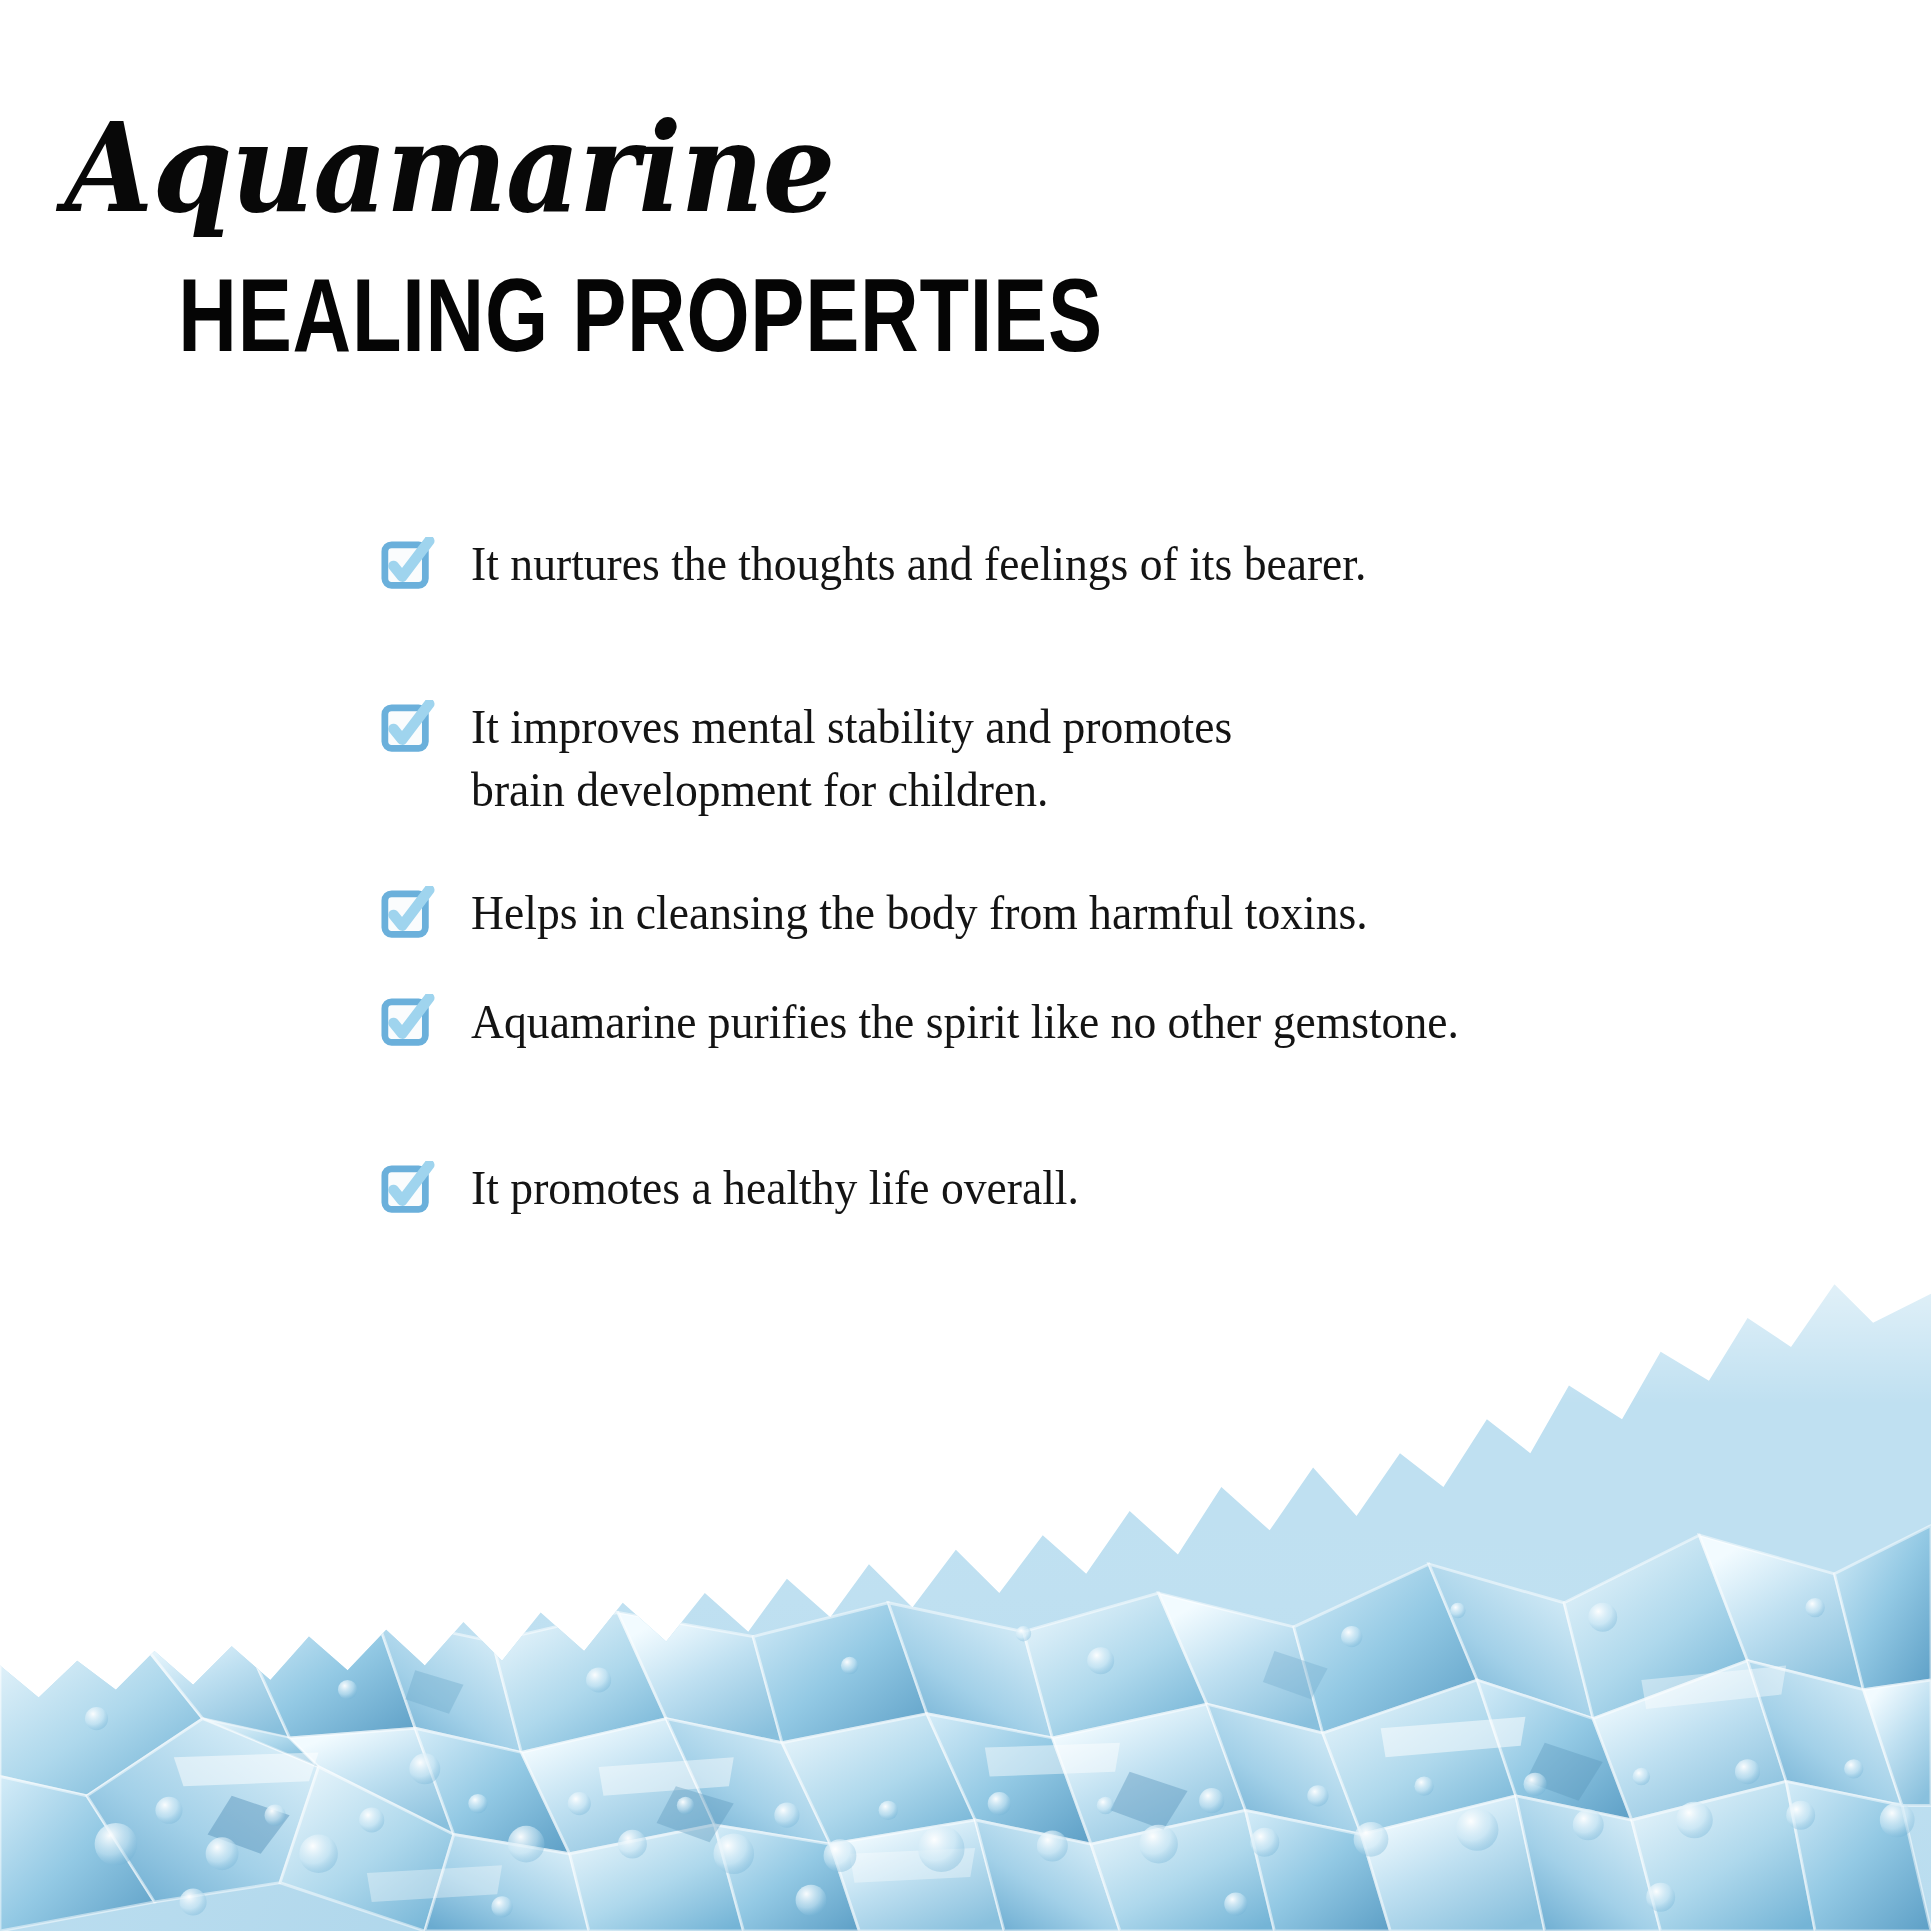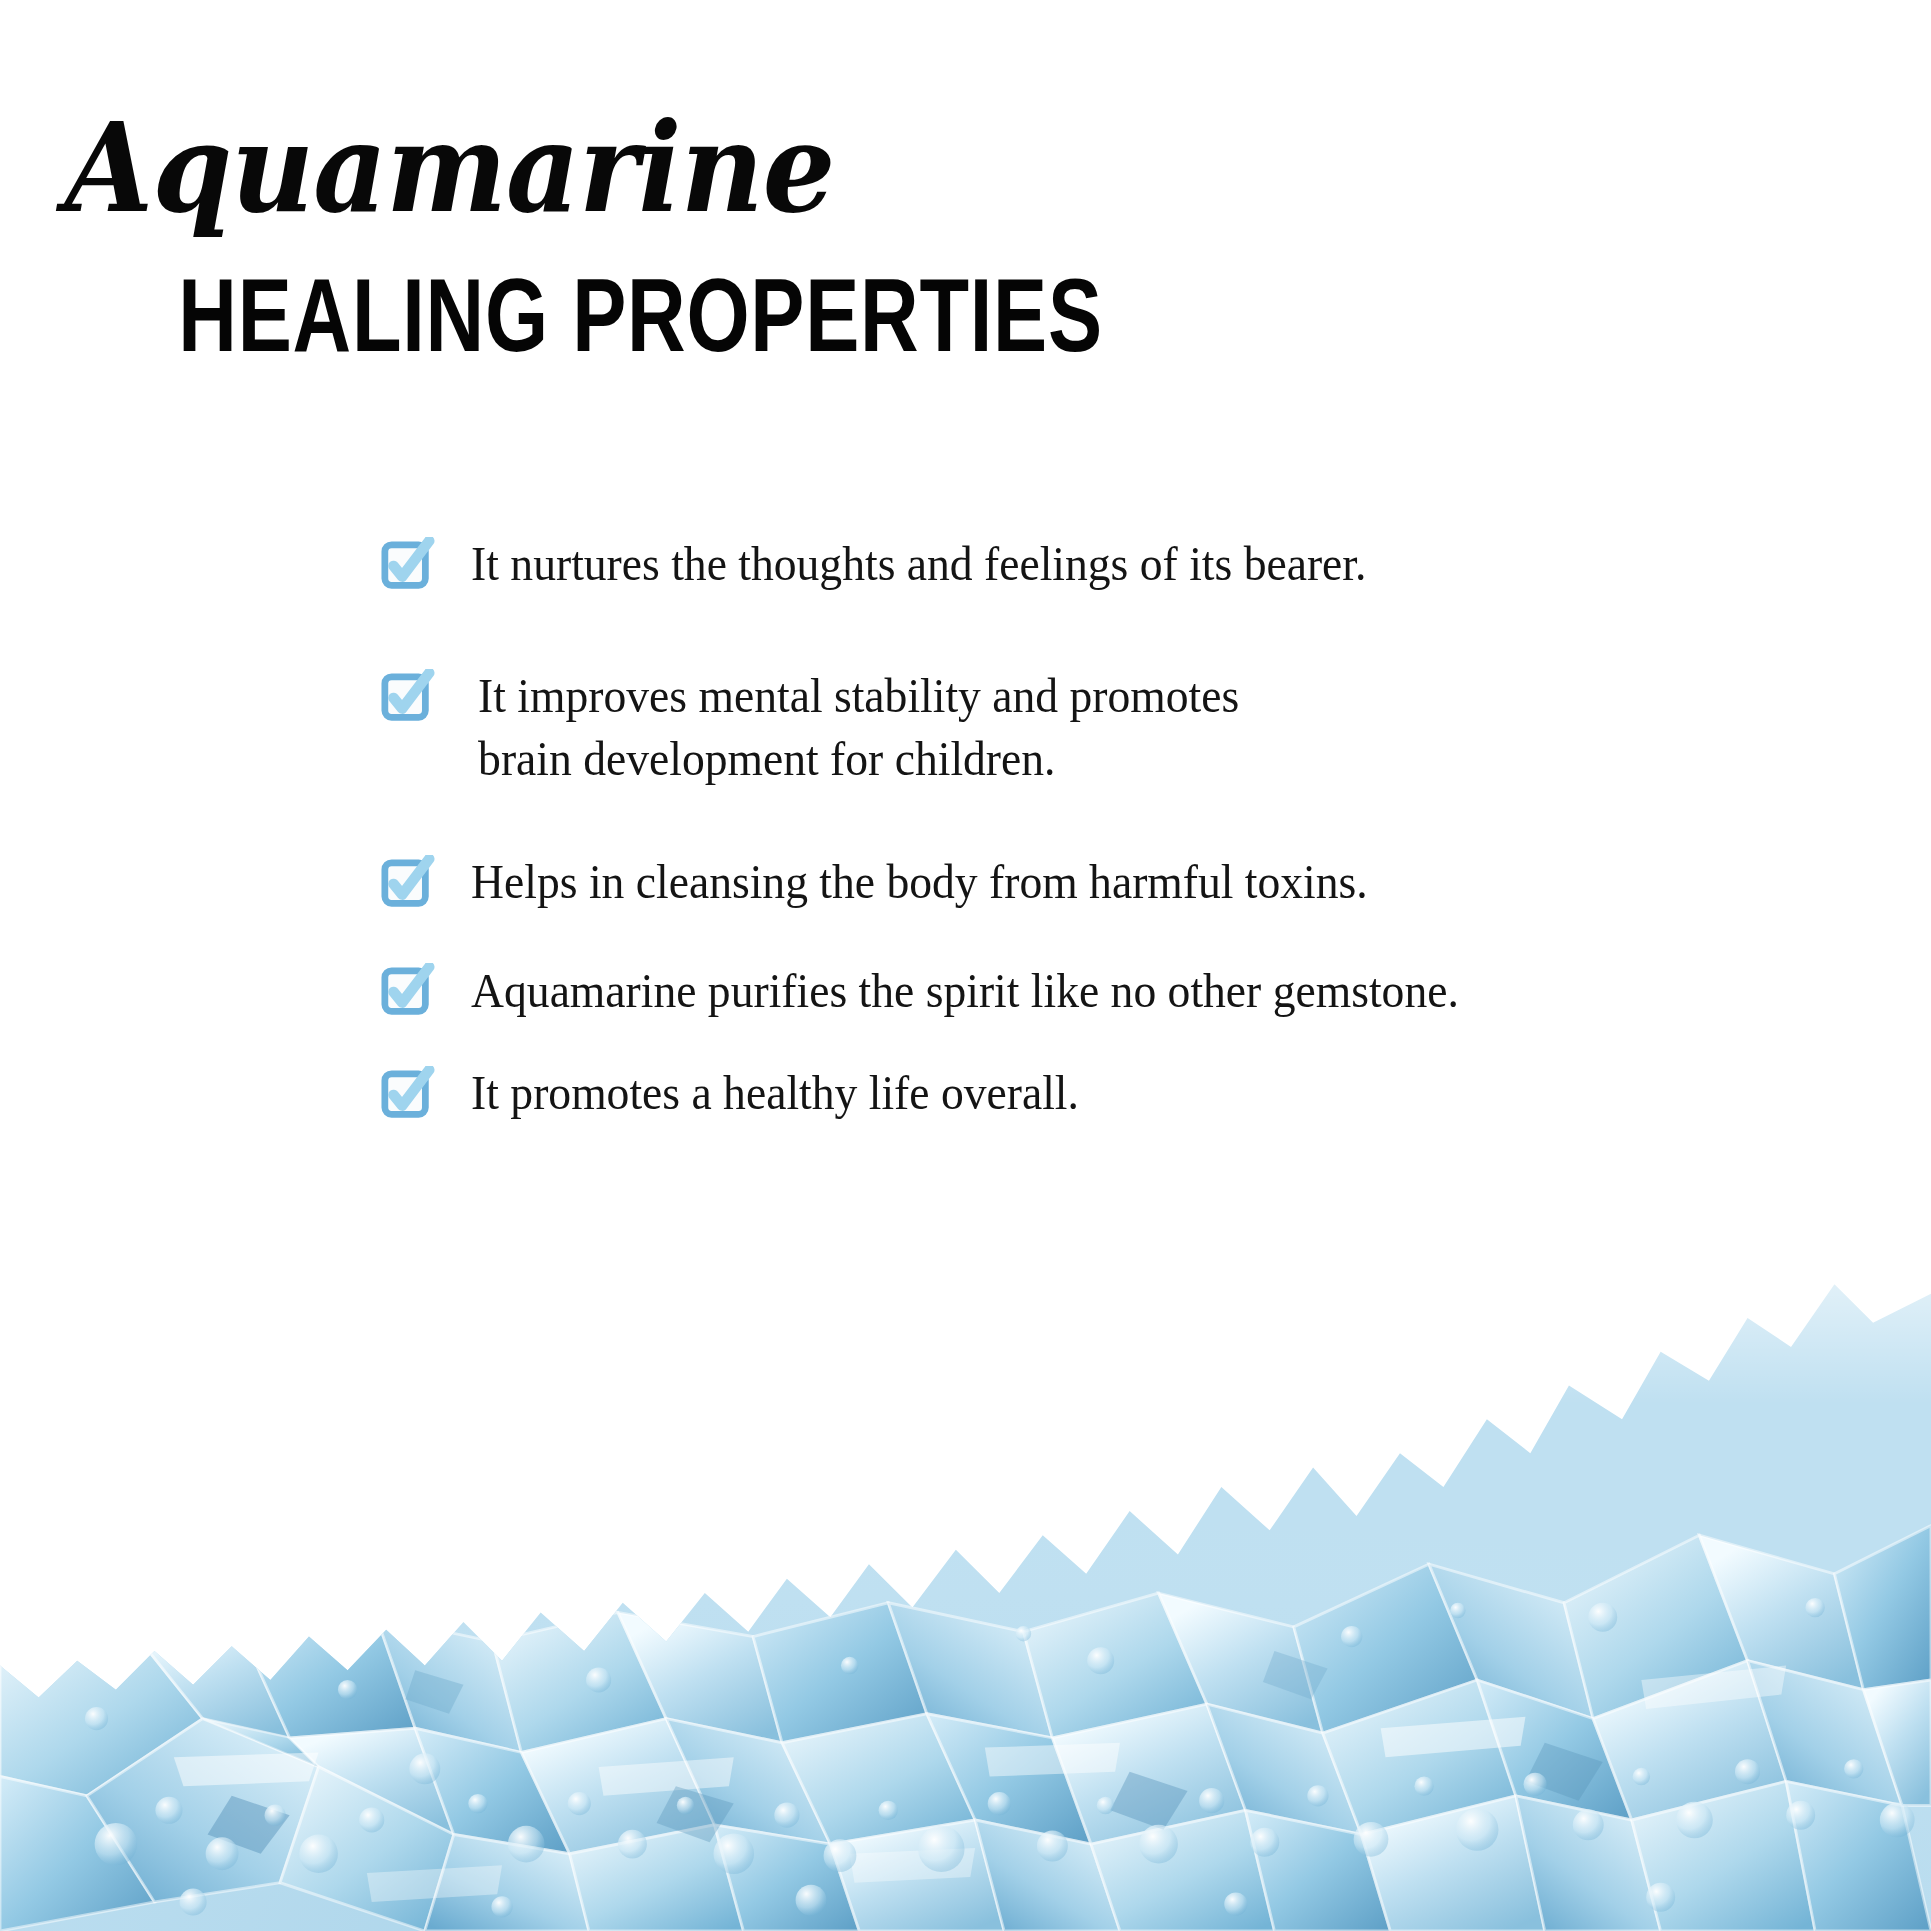--- a/index.html
+++ b/index.html
@@ -55,24 +55,24 @@
     left: 381px;
     width: 1429px;
     z-index: 5;
   }
   .list-item {
     display: flex;
     align-items: flex-start;
     justify-content: center;
   }
   .li-gap-0 { margin-top: 0px; }
-  .li-gap-1 { margin-top: 70px; gap: 7px; }
+  .li-gap-1 { margin-top: 101px; }
   .li-gap-2 { margin-top: 46px; }
   .li-gap-3 { margin-top: 61px; }
-  .li-gap-4 { margin-top: 40px; }
+  .li-gap-4 { margin-top: 104px; }
 
   .cb-wrap {
     flex: 0 0 auto;
     width: 54px;
     height: 56px;
     position: relative;
     margin-top: 3.9px;
   }
   .cb-svg { display: block; width: 54px; height: 56px; }
 

